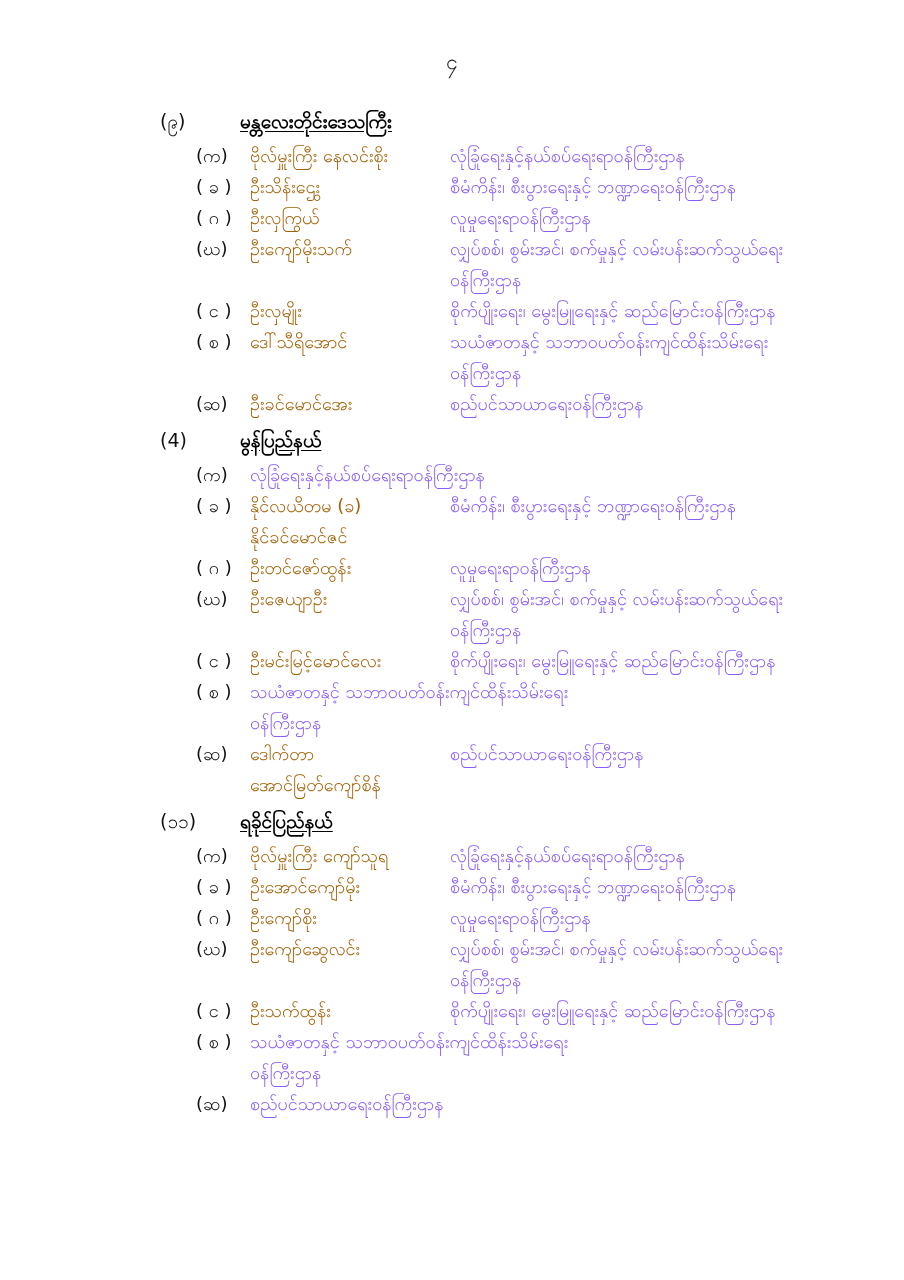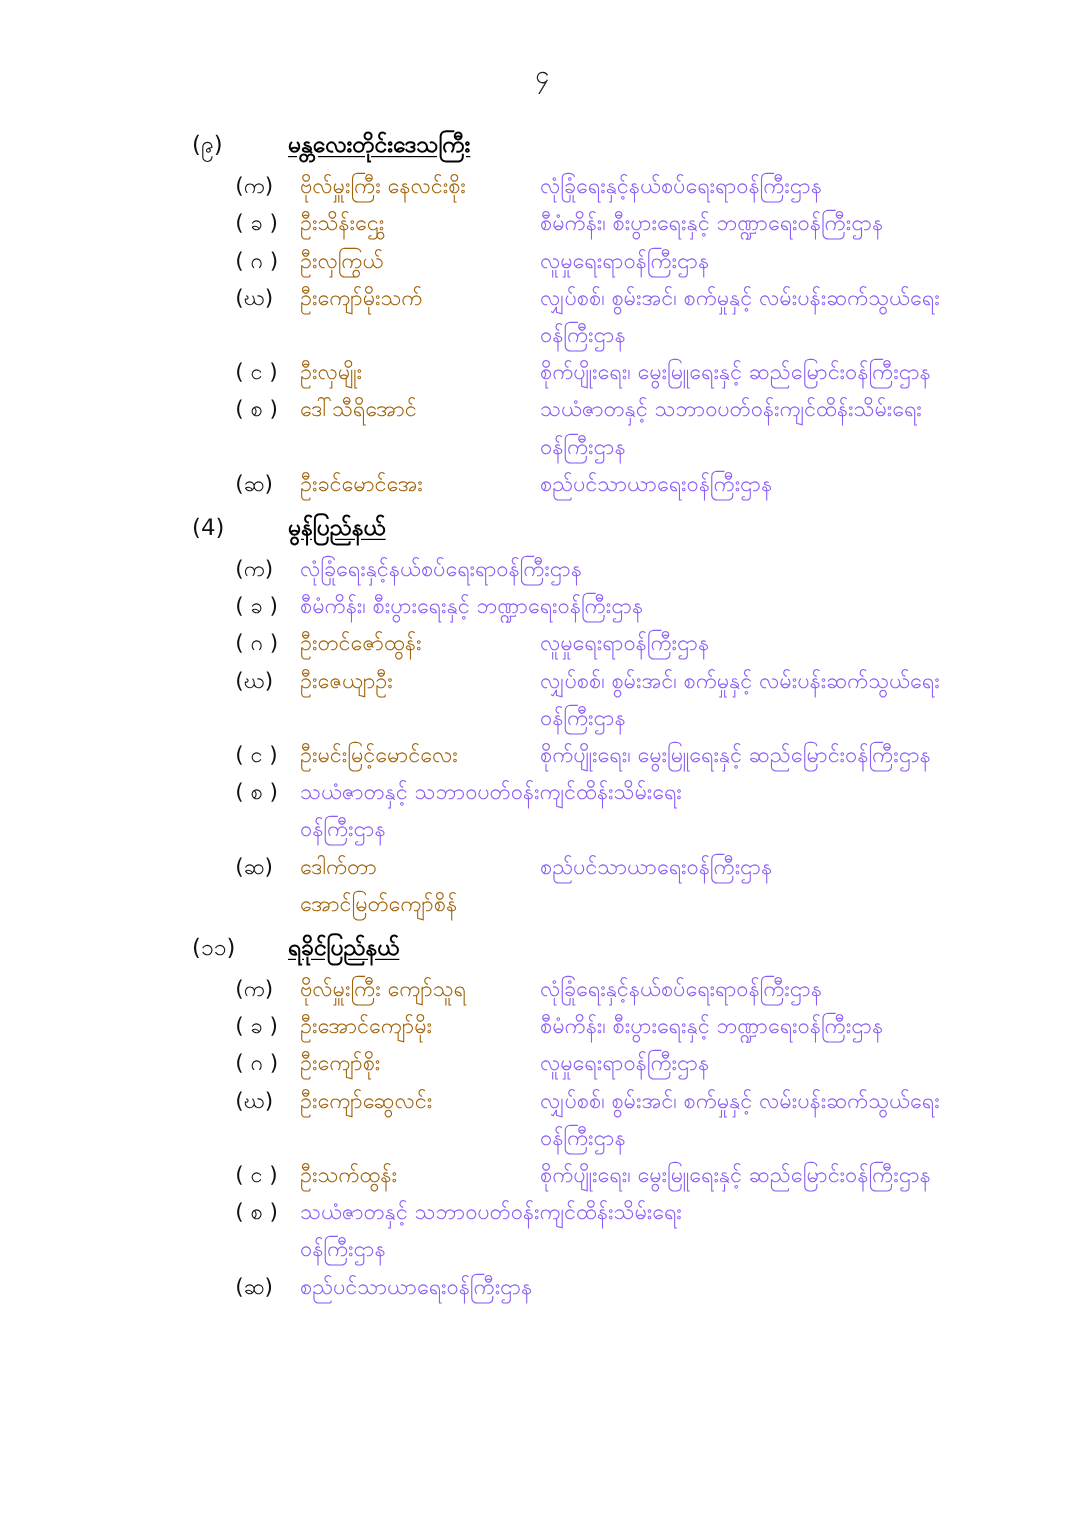--- a/index.html
+++ b/index.html
@@ -153,20 +153,21 @@
       <div class="section-head">
         <span class="section-num">(4)</span>
         <span class="section-title">မွန်ပြည်နယ်</span>
       </div>
       <div class="row">
         <span class="row-label">(က)</span>
         <span class="row-ministry"><span>လုံခြုံရေးနှင့်နယ်စပ်ရေးရာဝန်ကြီးဌာန</span></span>
       </div>
       <div class="row">
         <span class="row-label">( ခ )</span>
+        <span class="row-name"><span>နိုင်လယိတမ (ခ)</span><span class="line2">နိုင်ခင်မောင်ဇင်</span></span>
         <span class="row-ministry"><span>စီမံကိန်း၊ စီးပွားရေးနှင့် ဘဏ္ဍာရေးဝန်ကြီးဌာန</span></span>
       </div>
       <div class="row">
         <span class="row-label">( ဂ )</span>
         <span class="row-name"><span>ဦးတင်ဇော်ထွန်း</span></span>
         <span class="row-ministry"><span>လူမှုရေးရာဝန်ကြီးဌာန</span></span>
       </div>
       <div class="row">
         <span class="row-label">(ဃ)</span>
         <span class="row-name"><span>ဦးဇေယျာဦး</span></span>

